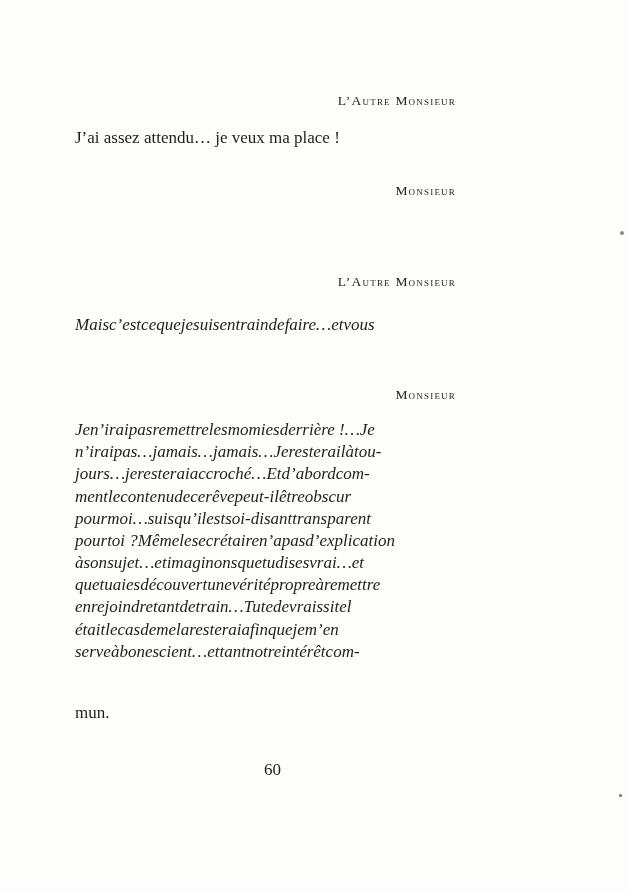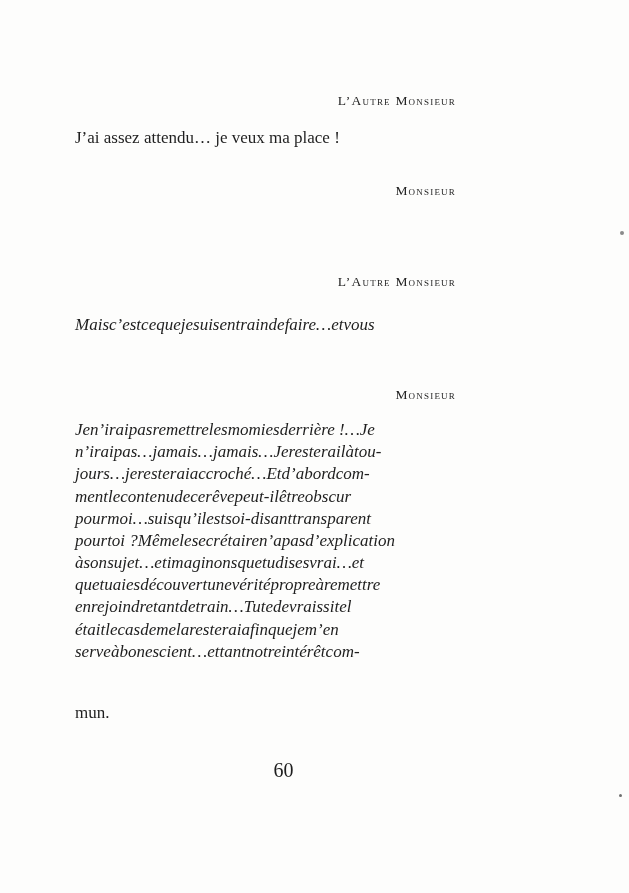--- a/index.html
+++ b/index.html
@@ -24,23 +24,23 @@
   }
   .line {
     position: absolute; left: 0; width: 100%;
     font-size: 17px;
     height: 22.2px; line-height: 22.2px;
     white-space: nowrap;
   }
   .jline { display: flex; justify-content: flex-start; align-items: center; font-style: italic; }
   .jline span { white-space: pre; }
   .pageno {
-    position: absolute; left: 93px; width: 381px; top: 759px;
+    position: absolute; left: 82px; width: 381px; top: 759px;
     text-align: center;
-    font-size: 20px;
+    font-size: 17px;
     height: 22px; line-height: 22px;
   }
   .speck { position: absolute; background: #8a8a8a; border-radius: 50%; }
   .speck-1 { left: 620px; top: 231px; width: 4px; height: 4px; }
   .speck-2 { left: 619px; top: 794px; width: 3px; height: 3px; background: #6f6f6f; }
 </style>
 </head>
 <body>
 
 <div class="page">

